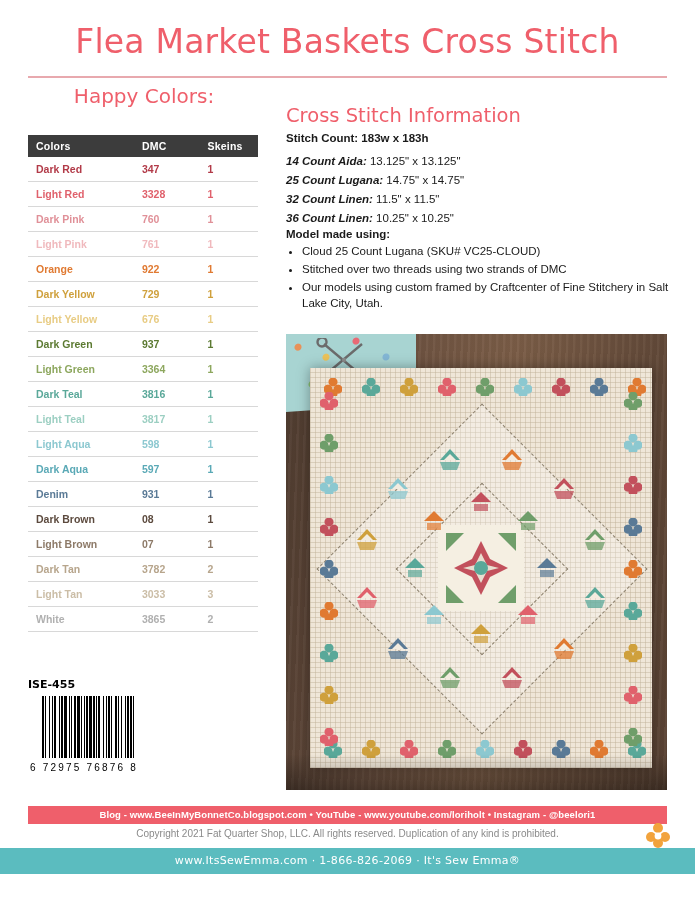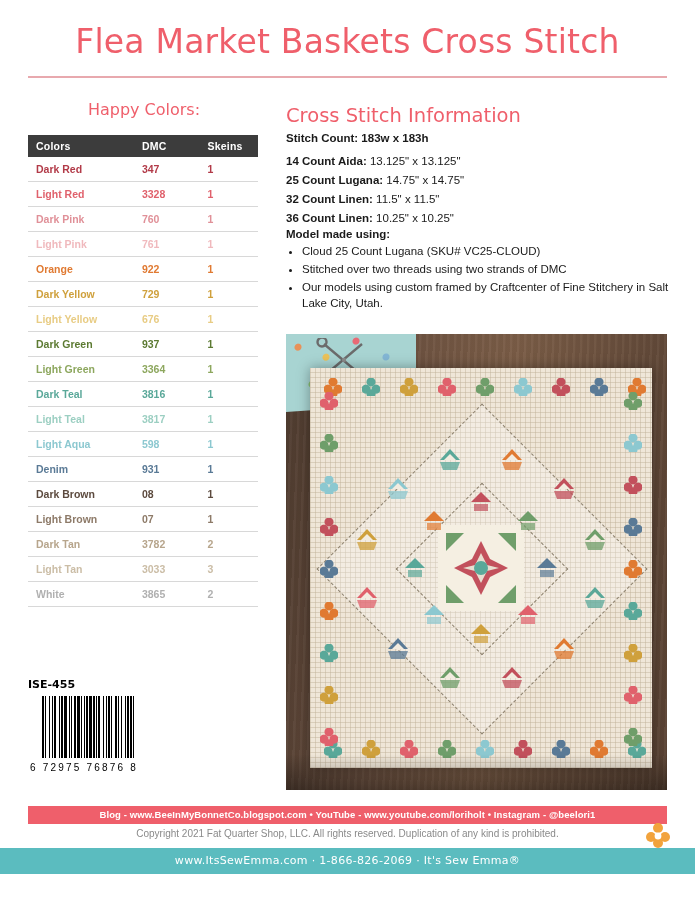--- a/index.html
+++ b/index.html
@@ -41,25 +41,25 @@
     top: 76px;
     width: 639px;
     height: 1.5px;
     background: #e8a9ae;
   }
 
   
   .happy-colors {
     position: absolute;
     left: 34px;
-    top: 100px;
+    top: 84px;
     width: 220px;
     text-align: center;
     font-family: "DejaVu Sans", sans-serif;
-    font-size: 16px;
+    font-size: 20px;
     color: #ef5f6b;
   }
   .color-table {
     position: absolute;
     left: 28px;
     top: 135px;
     width: 230px;
     border-collapse: collapse;
     font-size: 10.5px;
   }
@@ -146,21 +146,21 @@
   .counts {
     position: absolute;
     left: 286px;
     top: 152px;
     width: 380px;
     font-size: 11.5px;
     color: #1a1a1a;
     line-height: 18px;
   }
   .counts div { margin-bottom: 1px; }
-  .counts b { font-weight: bold; }
+  .counts b { font-weight: bold; font-style: italic; }
   .model-made {
     position: absolute;
     left: 286px;
     top: 228px;
     font-size: 11.5px;
     font-weight: bold;
     color: #1a1a1a;
   }
   .model-list {
     position: absolute;
@@ -397,20 +397,25 @@
         </tr>
         <tr>
           <td class="c1" style="color:#9ccfc2">Light Teal</td>
           <td class="c2" style="color:#9ccfc2">3817</td>
           <td class="c3" style="color:#9ccfc2">1</td>
         </tr>
         <tr>
           <td class="c1" style="color:#8cc8d0">Light Aqua</td>
           <td class="c2" style="color:#8cc8d0">598</td>
           <td class="c3" style="color:#8cc8d0">1</td>
+        </tr>
+        <tr>
+          <td class="c1" style="color:#5aa9b6">Dark Aqua</td>
+          <td class="c2" style="color:#5aa9b6">597</td>
+          <td class="c3" style="color:#5aa9b6">1</td>
         </tr>
         <tr>
           <td class="c1" style="color:#5a7a96">Denim</td>
           <td class="c2" style="color:#5a7a96">931</td>
           <td class="c3" style="color:#5a7a96">1</td>
         </tr>
         <tr>
           <td class="c1" style="color:#5c4a3e">Dark Brown</td>
           <td class="c2" style="color:#5c4a3e">08</td>
           <td class="c3" style="color:#5c4a3e">1</td>

